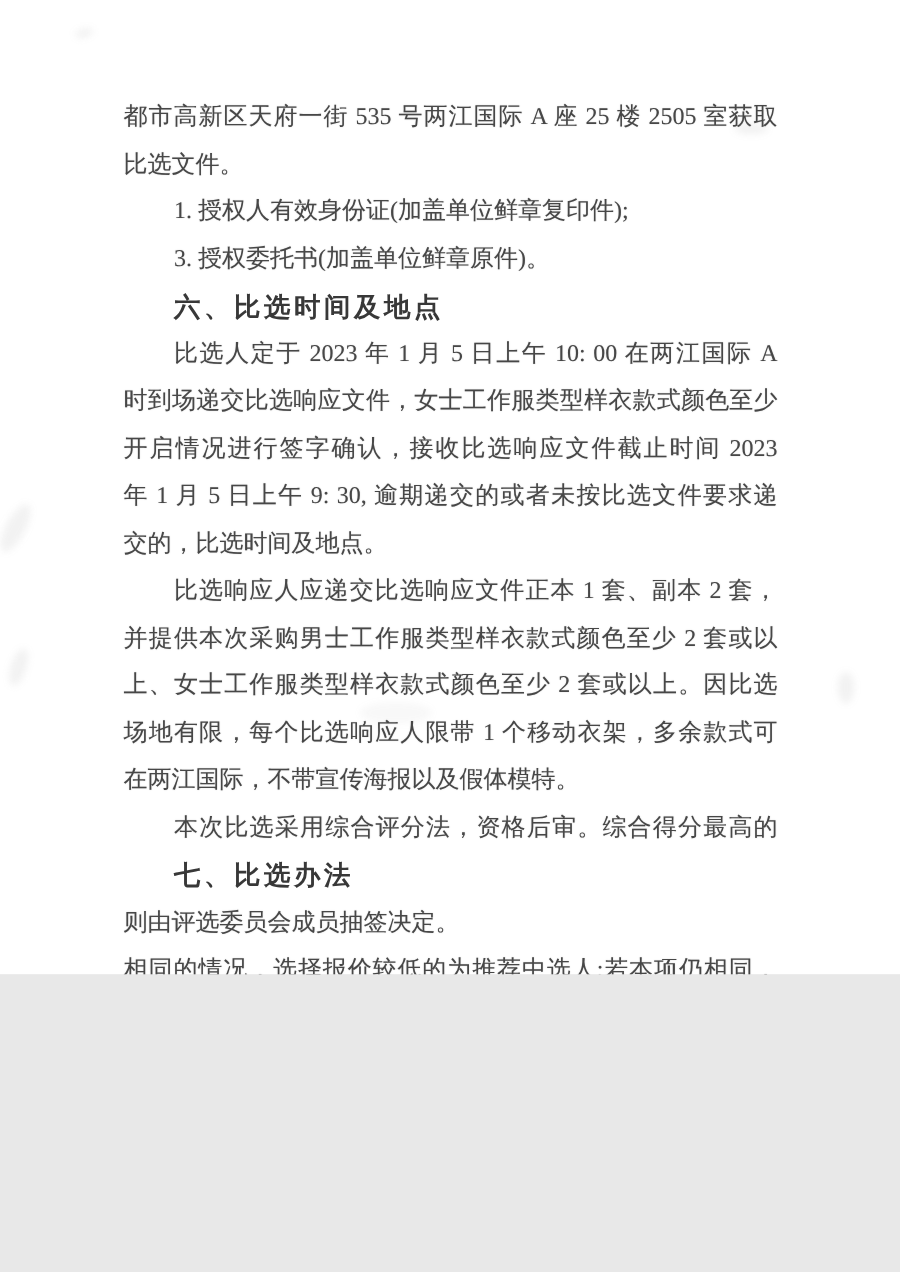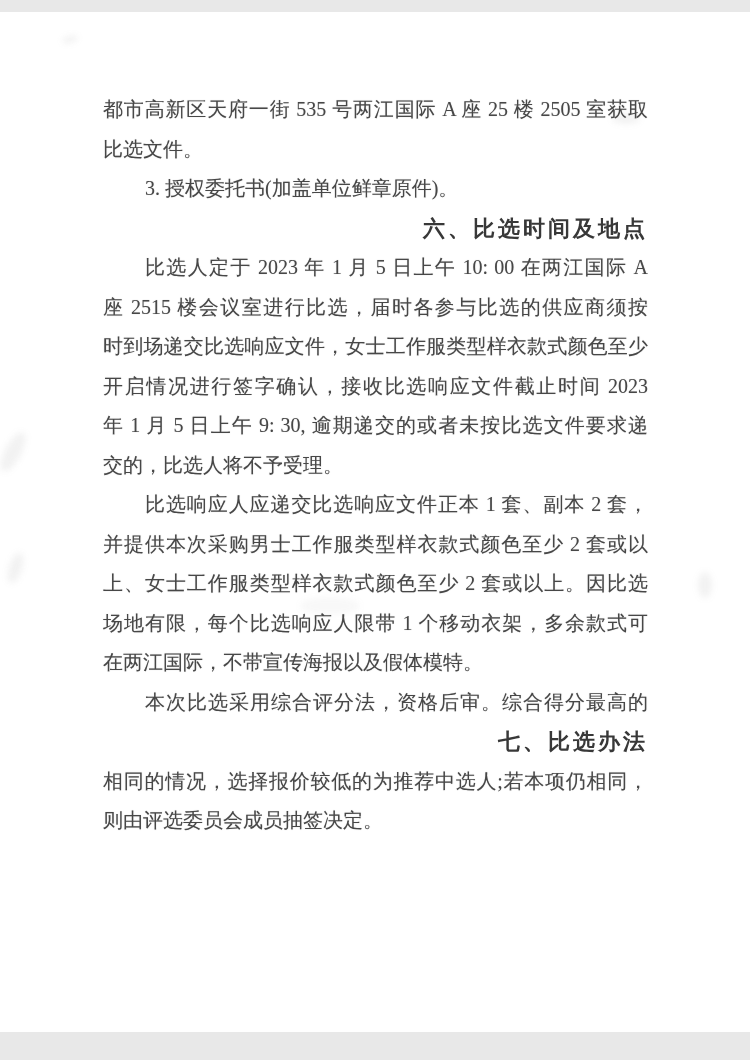--- a/index.html
+++ b/index.html
@@ -8,24 +8,24 @@
     --heading-text: #383838;
   }
   html, body {
     margin: 0;
     padding: 0;
     background: #e8e8e8;
   }
   .page {
     position: relative;
     width: 750px;
-    height: 1020px;
+    height: 812px;
     background: var(--bg);
     overflow: hidden;
-    margin: 12px auto;
+    margin: 0 auto;
   }
   .content {
     position: absolute;
     left: 103px;
     top: 78px;
     width: 545px;
   }
   .ln {
     min-height: 39.5px;
     line-height: 39.5px;
@@ -42,21 +42,20 @@
     text-align: justify;
     text-align-last: justify;
   }
   .ln.heading {
     font-family: "Liberation Sans", "DejaVu Sans", sans-serif;
     font-weight: 700;
     font-size: 22px;
     letter-spacing: 3px;
     color: var(--heading-text);
     text-shadow: none;
-    text-align: right;
   }
   
   .smudge {
     position: absolute;
     border-radius: 50%;
     background: rgba(110, 110, 110, 0.09);
     filter: blur(3px);
     pointer-events: none;
   }
   .smudge.s1 { left: 62px;  top: 24px;  width: 16px; height: 7px;  transform: rotate(-15deg); }
@@ -81,37 +80,37 @@
     pointer-events: none;
   }
 </style>
 </head>
 <body>
 
 <div class="page">
   <div class="content">
     <div class="ln full">都市高新区天府一街 535 号两江国际 A 座 25 楼 2505 室获取</div>
     <div class="ln">比选文件。</div>
+    <div class="ln indent">1. 授权人有效身份证(加盖单位鲜章复印件);</div>
     <div class="ln indent">3. 授权委托书(加盖单位鲜章原件)。</div>
     <div class="ln indent heading">六、比选时间及地点</div>
     <div class="ln indent full">比选人定于 2023 年 1 月 5 日上午 10: 00 在两江国际 A</div>
-    <div class="ln full">座 2515 楼会议室进行比选，届时各参与比选的供应商须按</div>
     <div class="ln full">时到场递交比选响应文件，女士工作服类型样衣款式颜色至少</div>
     <div class="ln full">开启情况进行签字确认，接收比选响应文件截止时间 2023</div>
     <div class="ln full">年 1 月 5 日上午 9: 30, 逾期递交的或者未按比选文件要求递</div>
-    <div class="ln">交的，比选人将不予受理。</div>
+    <div class="ln">交的，比选时间及地点。</div>
     <div class="ln indent full">比选响应人应递交比选响应文件正本 1 套、副本 2 套，</div>
     <div class="ln full">并提供本次采购男士工作服类型样衣款式颜色至少 2 套或以</div>
     <div class="ln full">上、女士工作服类型样衣款式颜色至少 2 套或以上。因比选</div>
     <div class="ln full">场地有限，每个比选响应人限带 1 个移动衣架，多余款式可</div>
     <div class="ln">在两江国际，不带宣传海报以及假体模特。</div>
     <div class="ln indent full">本次比选采用综合评分法，资格后审。综合得分最高的</div>
     <div class="ln indent heading">七、比选办法</div>
+    <div class="ln">则由评选委员会成员抽签决定。</div>
     <div class="ln full">相同的情况，选择报价较低的为推荐中选人;若本项仍相同，</div>
-    <div class="ln">则由评选委员会成员抽签决定。</div>
   </div>
 
   <div class="smudge s1"></div>
   <div class="smudge s2"></div>
   <div class="smudge s3"></div>
   <div class="smudge s4"></div>
   <div class="smudge s5"></div>
   <div class="smudge s6"></div>
   <div class="bottom-speckle"></div>
 </div>

